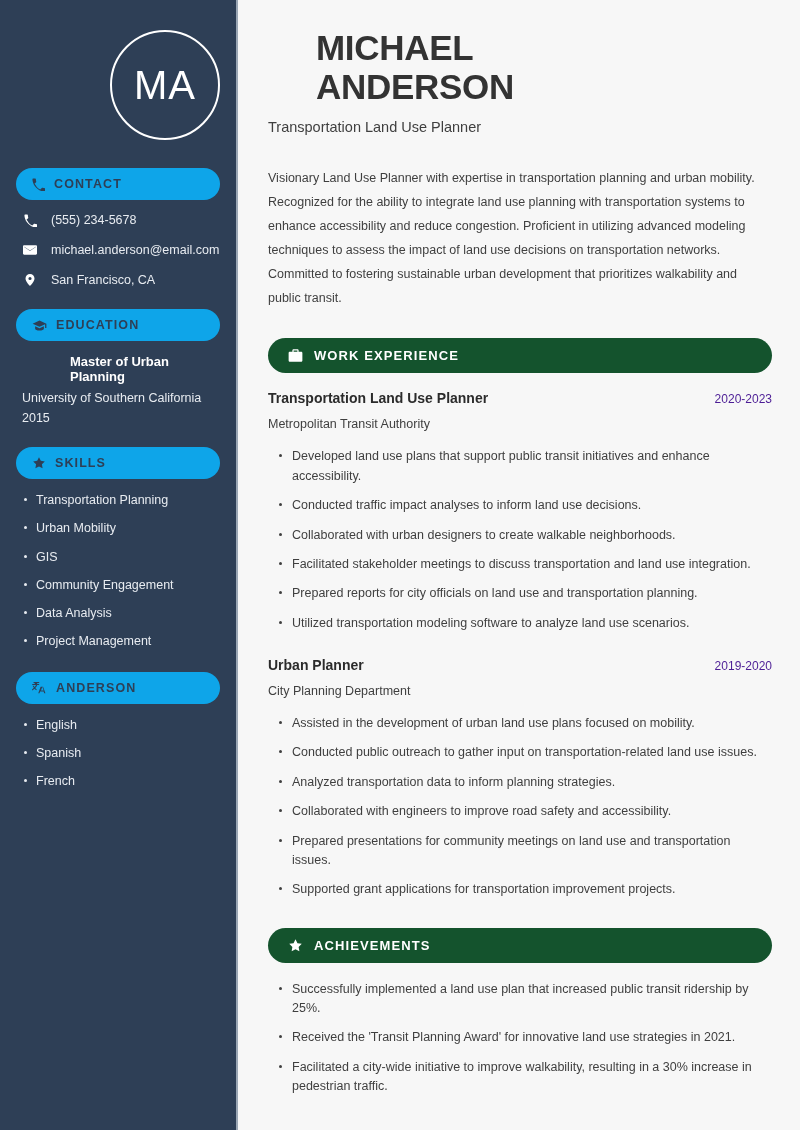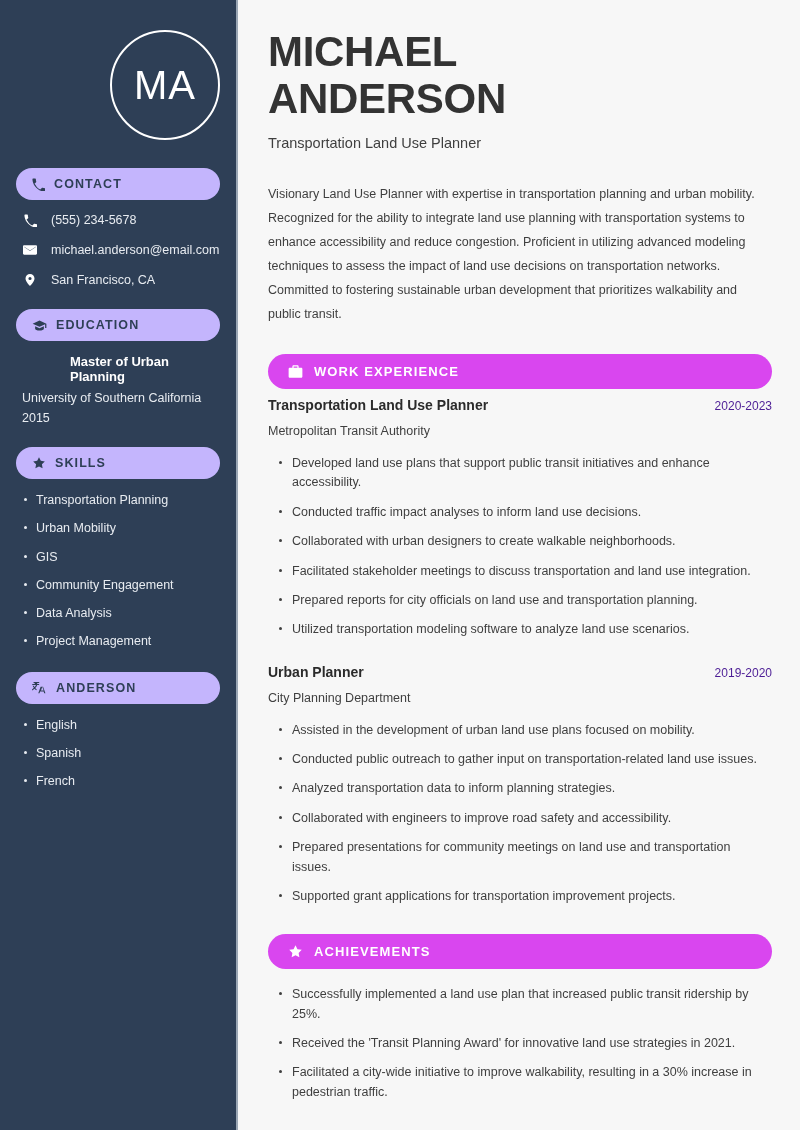--- a/index.html
+++ b/index.html
@@ -54,21 +54,21 @@
     font-weight: 400;
     letter-spacing: 1px;
     color: #ffffff;
   }
 
   
   .pill {
     display: flex;
     align-items: center;
     gap: 9px;
-    background: #c4b5fd;
+    background: #0ea5e9;
     color: #2e3f56;
     border-radius: 999px;
     height: 32px;
     padding: 0 16px;
     margin-top: 22px;
     margin-bottom: 13px;
   }
   .pill .pill-label {
     font-size: 12.5px;
     font-weight: bold;
@@ -136,52 +136,53 @@
   }
 
   
   .main {
     flex: 1;
     padding: 28px 28px 0 30px;
     min-width: 0;
   }
 
   .name {
-    font-size: 42px;
+    font-size: 35px;
     font-weight: bold;
     line-height: 1.12;
     letter-spacing: -0.3px;
     color: #333333;
     text-transform: uppercase;
+    margin-left: 48px;
   }
   .job-title {
     font-size: 14.5px;
     color: #3f3f3f;
     margin-top: 13px;
   }
 
   .summary {
     margin-top: 31px;
     font-size: 12.5px;
     line-height: 1.92;
     color: #3f3f3f;
   }
 
   
   .bar {
     display: flex;
     align-items: center;
     gap: 11px;
-    background: #d946ef;
+    background: #14532d;
     color: #ffffff;
     border-radius: 999px;
     height: 35px;
     padding: 0 20px;
     margin-top: 28px;
-    margin-bottom: 8px;
+    margin-bottom: 17px;
   }
   .bar .bar-label {
     font-size: 13px;
     font-weight: bold;
     letter-spacing: 1.1px;
   }
   .bar .ico { display: flex; align-items: center; }
 
   
   .job { margin-bottom: 4px; }

